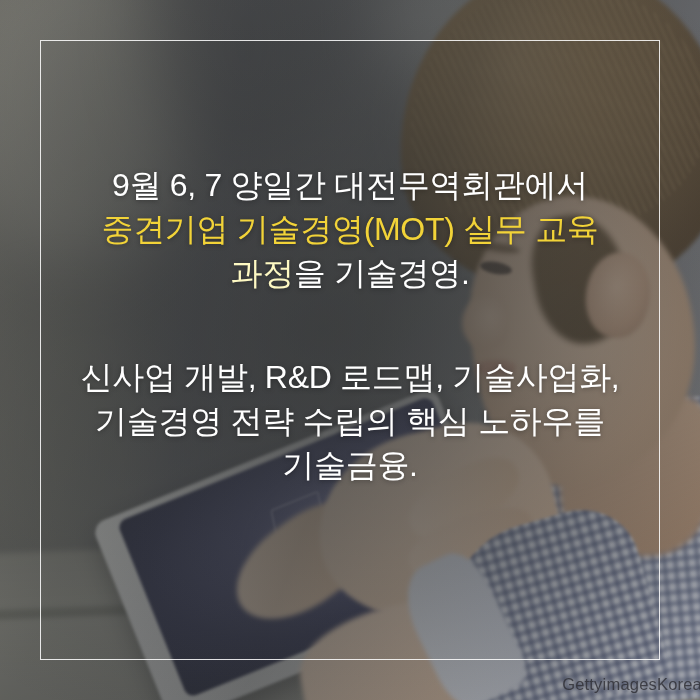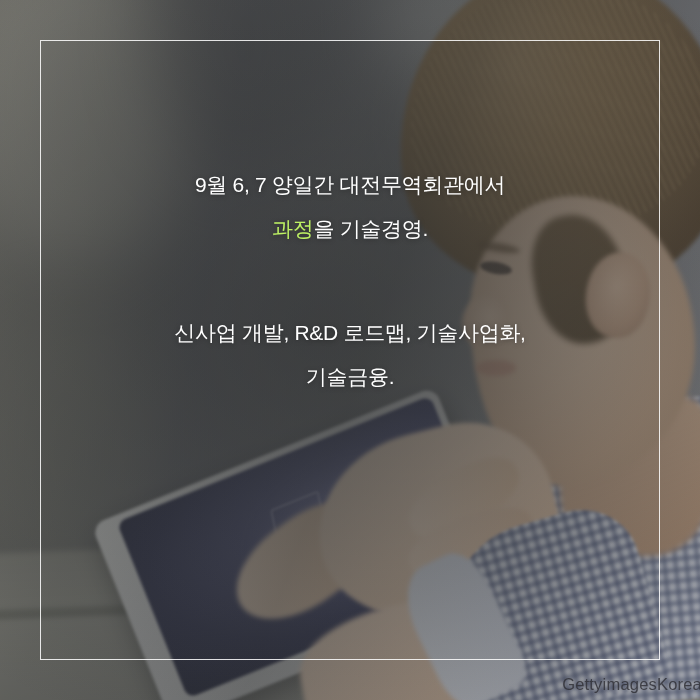--- a/index.html
+++ b/index.html
@@ -343,28 +343,28 @@
   .copy {
     position:absolute;
     left:0; right:0;
     top:163px;
     text-align:center;
     color:#ffffff;
     text-shadow:0 1px 5px rgba(0,0,0,.34);
   }
   .block { }
   .line {
-    font-size:21px;
+    font-size:32px;
     line-height:44px;
     font-weight:400;
     letter-spacing:-.3px;
     white-space:nowrap;
   }
   .line.hl { color:#F2D338; }
-  .line .hl { color:#bef264; }
+  .line .hl { color:#fef9c3; }
   .spacer { height:60px; }
 
   
   .watermark {
     position:absolute;
     right:-2px; bottom:6px;
     font-size:16.5px;
     color:rgba(48,48,54,.82);
     letter-spacing:.2px;
     white-space:nowrap;
@@ -416,27 +416,29 @@
 
   <div class="overlay"></div>
   <div class="overlay-2"></div>
 
   <div class="frame"></div>
 
   <div class="copy">
 
     <div class="block">
       <div class="line">9월 6, 7 양일간 대전무역회관에서</div>
+      <div class="line hl">중견기업 기술경영(MOT) 실무 교육</div>
       <div class="line"><span class="hl">과정</span><span>을 기술경영.</span></div>
     </div>
 
     <div class="spacer"></div>
 
     <div class="block">
       <div class="line">신사업 개발, R&amp;D 로드맵, 기술사업화,</div>
+      <div class="line">기술경영 전략 수립의 핵심 노하우를</div>
       <div class="line">기술금융.</div>
     </div>
 
   </div>
 
   <div class="watermark">GettyimagesKorea</div>
 
 </div>
 
 </body></html>

